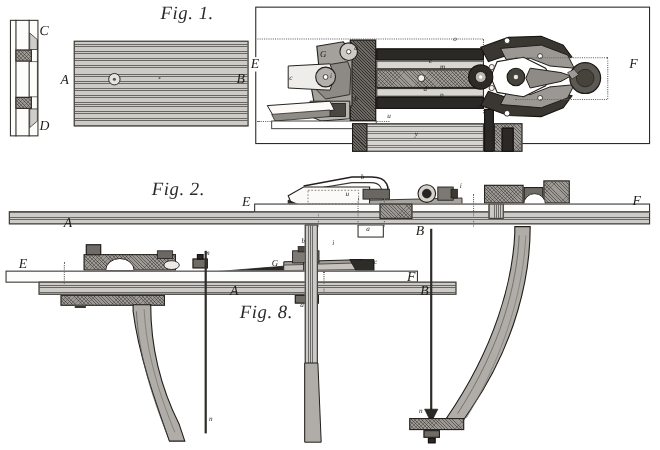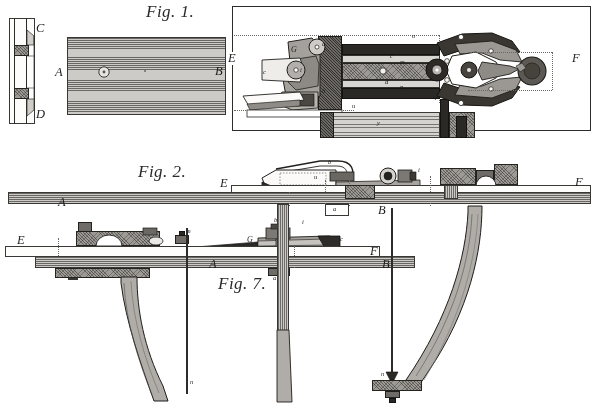--- a/index.html
+++ b/index.html
@@ -242,21 +242,21 @@
   <div class="lbl cap" style="left:58px;top:196px;">A</div>
   <div class="lbl cap" style="left:378px;top:204px;">B</div>
 
   <div class="dotline-v" style="left:325px;top:180px;height:26px;"></div>
   <div class="dotline-v" style="left:349px;top:180px;height:26px;"></div>
   <div class="dotline-v" style="left:289px;top:192px;height:14px;"></div>
   <div class="dotline-v" style="left:430px;top:176px;height:30px;"></div>
   <div class="box" style="left:325px;top:204px;width:24px;height:12px;border:1px solid #3a3834;background:#fff;"></div>
   <div class="lbl xs" style="left:333px;top:206px;">a</div>
 
-  <div class="caption" id="cap3">Fig. 7.</div>
+  <div class="caption" id="cap3">Fig. 8.</div>
 
   <div class="box metal" style="left:76px;top:231px;width:84px;height:15px;"></div>
   <div class="box solid-mid" style="left:78px;top:222px;width:14px;height:10px;"></div>
   <svg class="ov">
     <path d="M96,246 A13,11 0 0 1 122,246 Z" fill="#ffffff" stroke="#22201d" stroke-width=".9"></path>
     <rect x="143" y="228" width="14" height="7" fill="#6b6863" stroke="#1c1a17" stroke-width=".7"></rect>
     <ellipse cx="156" cy="241" rx="7" ry="4" fill="#eceae6" stroke="#22201d" stroke-width=".8"></ellipse>
   </svg>
 
   <div class="box solid-mid" style="left:175px;top:235px;width:14px;height:9px;"></div>

